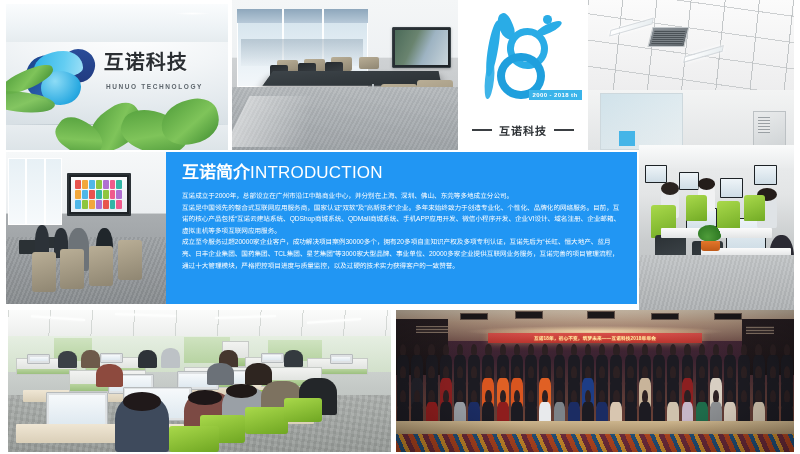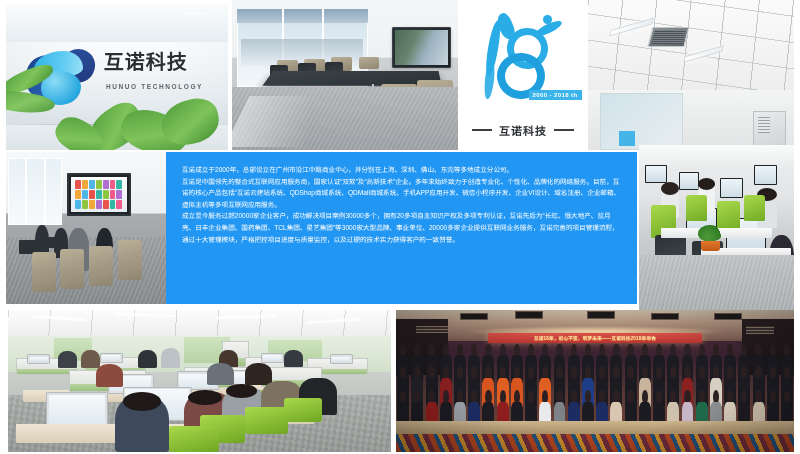--- a/index.html
+++ b/index.html
@@ -524,20 +524,23 @@
       <div class="person" style="left:56%;top:50%;width:11%;height:26%;background:#20262b"></div>
 
       <div class="chair tan" style="left:16%;top:66%;width:15%;height:26%;border-radius:3px"></div>
       <div class="chair tan" style="left:34%;top:64%;width:15%;height:26%;border-radius:3px"></div>
       <div class="chair tan" style="left:52%;top:62%;width:15%;height:26%;border-radius:3px"></div>
       <div class="chair tan" style="left:70%;top:58%;width:15%;height:26%;border-radius:3px"></div>
     </div>
   </div>
 
   <div id="intro" style="background: rgb(33, 150, 243);">
+    <div class="intro-title">
+      <span>互诺简介</span><span class="en">INTRODUCTION</span>
+    </div>
     <div class="paras">
       <p>互诺成立于2000年，总部设立在广州市沿江中路商业中心，并分别在上海、深圳、佛山、东莞等多地成立分公司。</p>
       <p>互诺是中国领先的整合式互联网应用服务商，国家认证“双软”及“高新技术”企业。多年来始终致力于创造专业化、个性化、品牌化的网络服务。目前，互诺的核心产品包括“互诺云建站系统、QDShop商城系统、QDMall商城系统、手机APP应用开发、微信小程序开发、企业VI设计、域名注册、企业邮箱、虚拟主机等多项互联网应用服务。</p>
       <p>成立至今服务过超20000家企业客户，成功解决项目案例30000多个，拥有20多项自主知识产权及多项专利认证，互诺先后为“长虹、恒大地产、蓝月亮、日丰企业集团、国药集团、TCL集团、星艺集团”等3000家大型品牌、事业单位、20000多家企业提供互联网业务服务，互诺完善的项目管理流程，通过十大管理模块，严格把控项目进度与质量监控，以及过硬的技术实力获得客户的一致赞誉。</p>
     </div>
   </div>
 
   <div class="photo" id="p-open">
     <div class="ph-inner">
       <div class="op-ceiling"></div>

